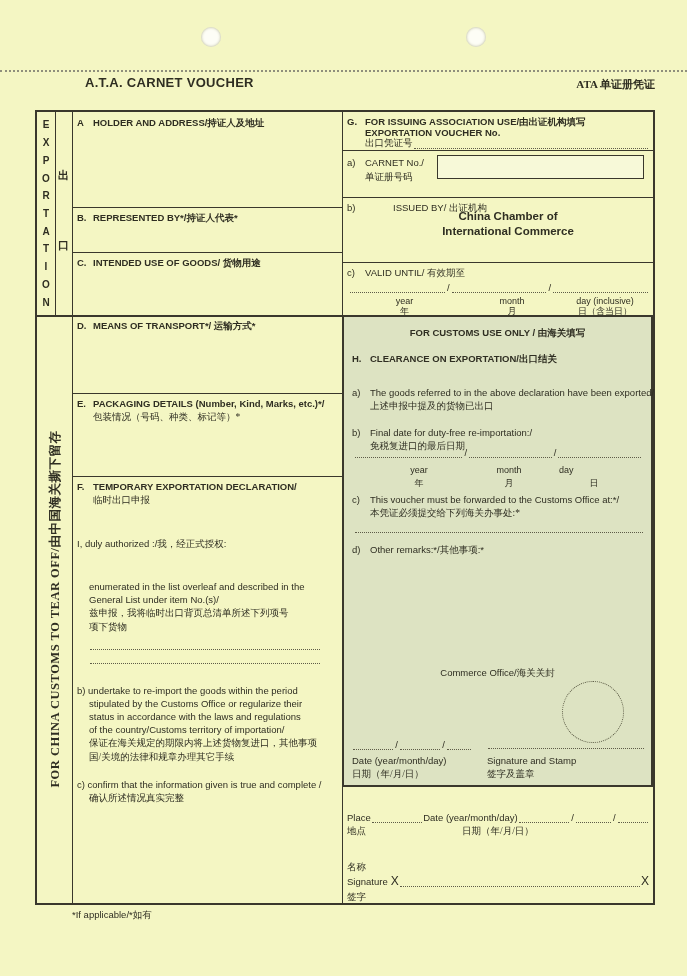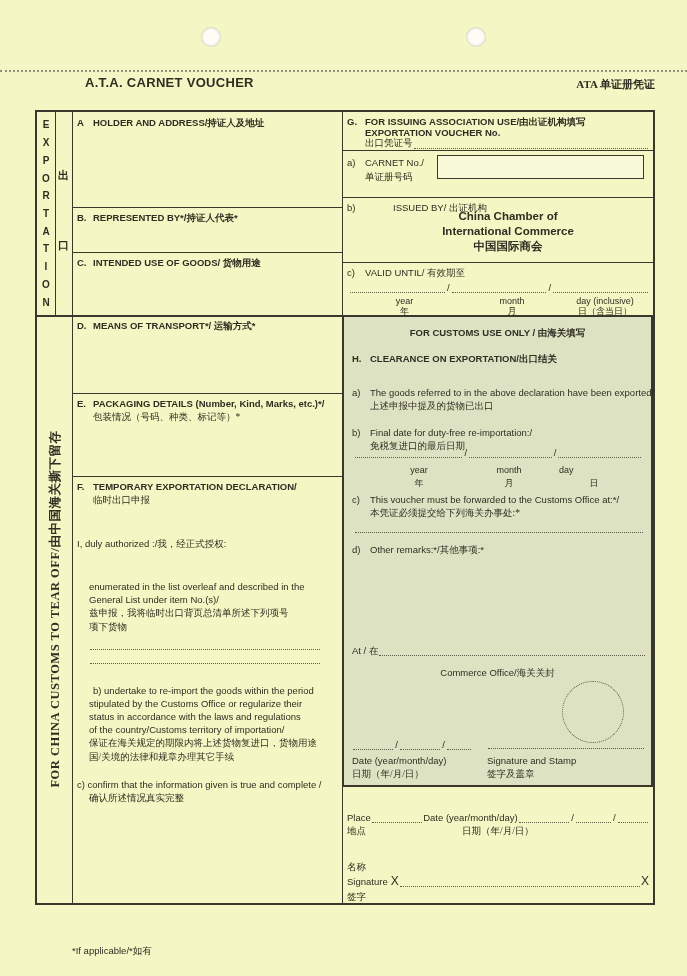--- a/index.html
+++ b/index.html
@@ -105,25 +105,25 @@
     <div class="t cn" style="left:52px;top:495px;line-height:13px;">兹申报，我将临时出口背页总清单所述下列项号</div>
     <div class="t cn" style="left:52px;top:509px;line-height:13px;">项下货物</div>
 
     <div class="frow" style="left:52px;top:528px;width:232px;">
         <span class="fill"></span>
       </div>
     <div class="frow" style="left:52px;top:542px;width:232px;">
         <span class="fill"></span>
       </div>
 
-    <div class="t" style="left:40px;top:572px;line-height:13px;margin-left:16px;">b) undertake to re-import the goods within the period</div>
+    <div class="t" style="left:40px;top:572px;line-height:13px;">b) undertake to re-import the goods within the period</div>
     <div class="t" style="left:52px;top:585px;line-height:13px;">stipulated by the Customs Office or regularize their</div>
     <div class="t" style="left:52px;top:598px;line-height:13px;">status in accordance with the laws and regulations</div>
     <div class="t" style="left:52px;top:611px;line-height:13px;">of the country/Customs territory of importation/</div>
-    <div class="t cn" style="left:52px;top:625px;line-height:13px;">保证在海关规定的期限内将上述货物复进口，货物用途</div>
+    <div class="t cn" style="left:52px;top:625px;line-height:13px;">保证在海关规定的期限内将上述货物复进口，其他事项</div>
     <div class="t cn" style="left:52px;top:639px;line-height:13px;">国/关境的法律和规章办理其它手续</div>
 
     <div class="t" style="left:40px;top:666px;line-height:13px;">c) confirm that the information given is true and complete /</div>
     <div class="t cn" style="left:52px;top:680px;line-height:13px;">确认所述情况真实完整</div>
 
     <div class="t b" style="left:310px;top:4px;">G.</div>
     <div class="t b" style="left:328px;top:4px;">FOR ISSUING ASSOCIATION USE/由出证机构填写</div>
     <div class="t b" style="left:328px;top:15px;">EXPORTATION VOUCHER No.</div>
     <div class="frow" style="left:328px;top:26px;width:284px;">
       <span class="cn">出口凭证号</span>
@@ -133,21 +133,20 @@
     <div class="t" style="left:310px;top:45px;">a)</div>
     <div class="t" style="left:328px;top:45px;">CARNET No./</div>
     <div class="t cn" style="left:328px;top:60px;">单证册号码</div>
     <div class="carnet-box"></div>
 
     <div class="t" style="left:310px;top:90px;">b)</div>
     <div class="t" style="left:328px;top:90px;margin-left:28px;">ISSUED BY/ 出证机构</div>
     <div class="issuer">
       <div>China Chamber of</div>
       <div>International Commerce</div>
-      <div class="cn">中国国际商会</div>
     </div>
 
     <div class="t" style="left:310px;top:155px;">c)</div>
     <div class="t" style="left:328px;top:155px;">VALID UNTIL/ 有效期至</div>
     <div class="frow" style="left:312px;top:170px;width:300px;">
       <span class="fill"></span>
         <span class="sep">/</span>
       <span class="fill"></span>
         <span class="sep">/</span>
       <span class="fill"></span>
@@ -188,24 +187,20 @@
       <div class="t" style="left:8px;top:177px;">c)</div>
       <div class="t" style="left:26px;top:177px;">This voucher must be forwarded to the Customs Office at:*/</div>
       <div class="t cn" style="left:26px;top:191px;">本凭证必须提交给下列海关办事处:*</div>
       <div class="frow" style="left:10px;top:206px;width:290px;">
           <span class="fill"></span>
         </div>
 
       <div class="t" style="left:8px;top:227px;">d)</div>
       <div class="t" style="left:26px;top:227px;">Other remarks:*/其他事项:*</div>
 
-      <div class="frow" style="left:8px;top:328px;width:294px;">
-        <span>At / 在</span>
-        <span class="fill"></span>
-      </div>
       <div class="t" style="left:0;top:350px;width:307px;text-align:center;">Commerce Office/海关关封</div>
 
       <div class="stamp"></div>
 
       <div class="frow" style="left:8px;top:422px;width:120px;">
         <span class="fill"></span>
           <span class="sep">/</span>
         <span class="fill"></span>
           <span class="sep">/</span>
         <span class="fill" style="flex:.6;"></span>
@@ -237,15 +232,15 @@
     <div class="frow" style="left:310px;top:764px;width:302px;">
       <span>Signature</span>
       <span class="xmark" style="padding-left:3px;">X</span>
       <span class="fill"></span>
       <span class="xmark">X</span>
     </div>
     <div class="t cn" style="left:310px;top:780px;">签字</div>
 
   </div>
 
-  <div class="t" style="left:72px;top:909px;margin-top:36px;">*If applicable/*如有</div>
+  <div class="t" style="left:72px;top:909px;">*If applicable/*如有</div>
 
 </div>
 
 </body></html>

